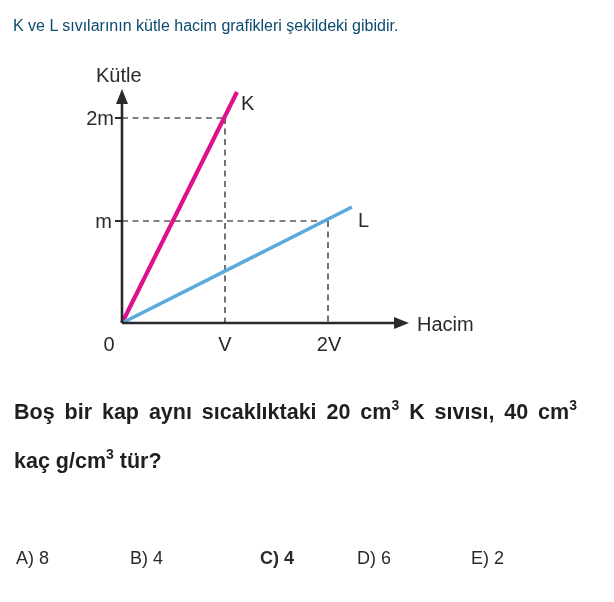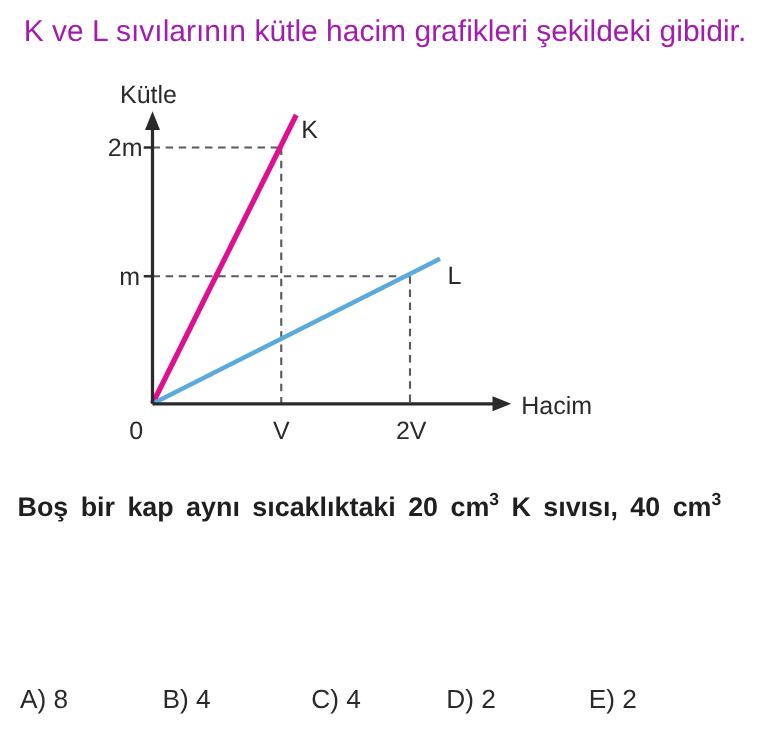--- a/index.html
+++ b/index.html
@@ -10,66 +10,65 @@
     overflow: hidden;
     font-family: "Liberation Sans", sans-serif;
     color: #232323;
   }
   .page { position: absolute; inset: 0; }
 
   .intro {
     position: absolute;
     left: 13px; top: 12px;
     width: 590px;
-    font-size: 24px;
+    font-size: 16px;
     line-height: 28px;
-    color: #a21caf;
-    text-align: center;
+    color: #0c4a6e;
   }
 
   svg.graph {
     position: absolute;
     left: 0; top: 55px;
     width: 510px; height: 310px;
   }
   svg.graph text {
     fill: #2a2a2c;
     font-family: "Liberation Sans", sans-serif;
     font-size: 20px;
   }
 
   .question {
     position: absolute;
     left: 14px; top: 389px;
     width: 563px;
     font-size: 21.5px;
     font-weight: bold;
-    line-height: 34px;
+    line-height: 47px;
     color: #1f1f21;
   }
   .qline { white-space: normal; }
   .qline.just { text-align: justify; text-align-last: justify; }
   .sup {
     font-size: 14px;
     position: relative;
     top: -9px;
     letter-spacing: 0;
   }
 
   .options {
     position: absolute;
     left: 0; top: 548px;
     width: 556px; height: 34px;
-    font-size: 21px;
+    font-size: 18px;
     color: #2a2a2c;
   }
   .option { position: absolute; top: 0; white-space: nowrap; }
   .option.a { left: 16px; }
   .option.b { left: 130px; }
-  .option.c { left: 249px; }
+  .option.c { left: 260px; font-weight: bold; }
   .option.d { left: 357px; }
   .option.e { left: 471px; }
 </style>
 </head>
 <body>
 
 <div class="page">
 
   <div class="intro">K ve L sıvılarının kütle hacim grafikleri şekildeki gibidir.</div>
 
@@ -95,23 +94,24 @@
     <text x="112" y="228" text-anchor="end">m</text>
     <text x="109" y="351" text-anchor="middle">0</text>
     <text x="225" y="351" text-anchor="middle">V</text>
     <text x="329" y="351" text-anchor="middle">2V</text>
     <text x="241" y="110">K</text>
     <text x="358" y="227">L</text>
   </svg>
 
   <div class="question">
     <div class="qline just"><span>Boş bir kap aynı sıcaklıktaki 20 cm</span><span class="sup">3</span><span> K sıvısı, 40 cm</span><span class="sup">3</span></div>
+    <div class="qline"><span>kaç g/cm</span><span class="sup">3</span><span> tür?</span></div>
   </div>
 
   <div class="options">
     <span class="option a">A) 8</span>
     <span class="option b">B) 4</span>
     <span class="option c">C) 4</span>
-    <span class="option d">D) 2</span>
+    <span class="option d">D) 6</span>
     <span class="option e">E) 2</span>
   </div>
 
 </div>
 
 </body></html>

